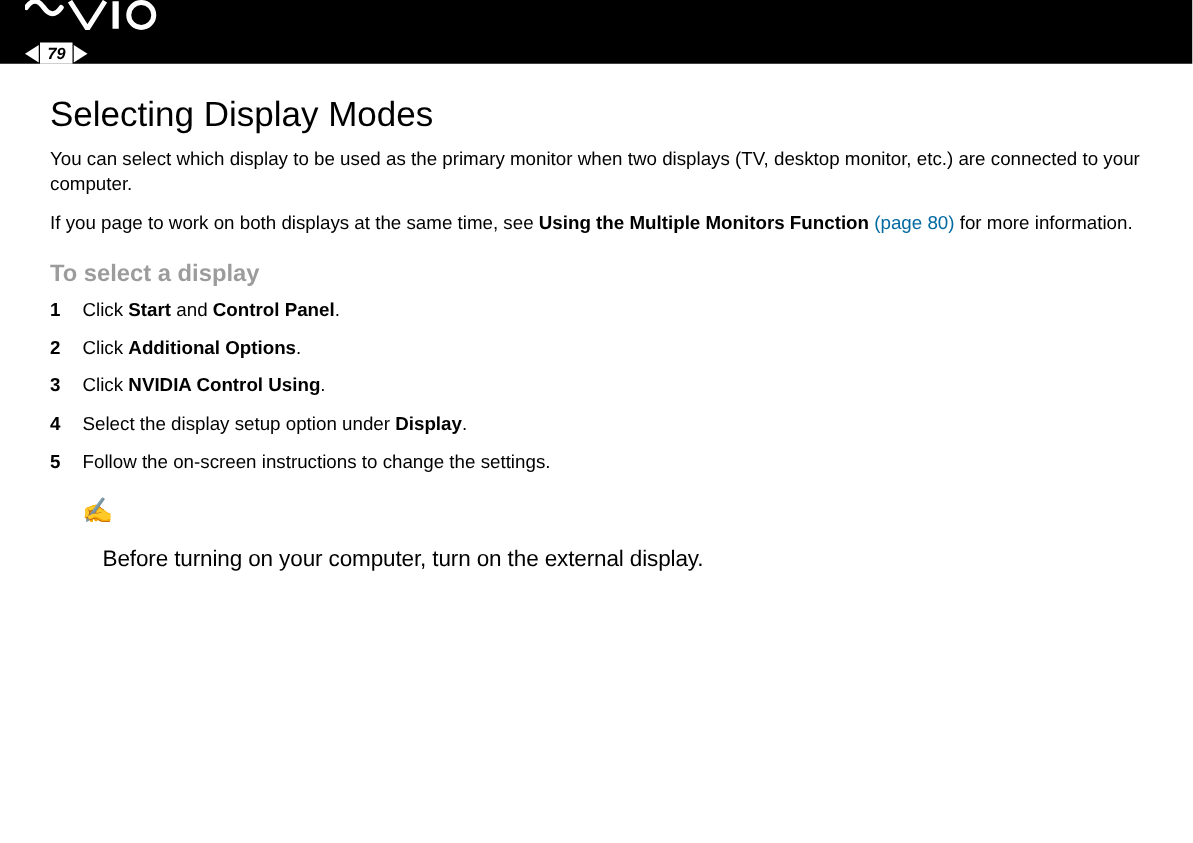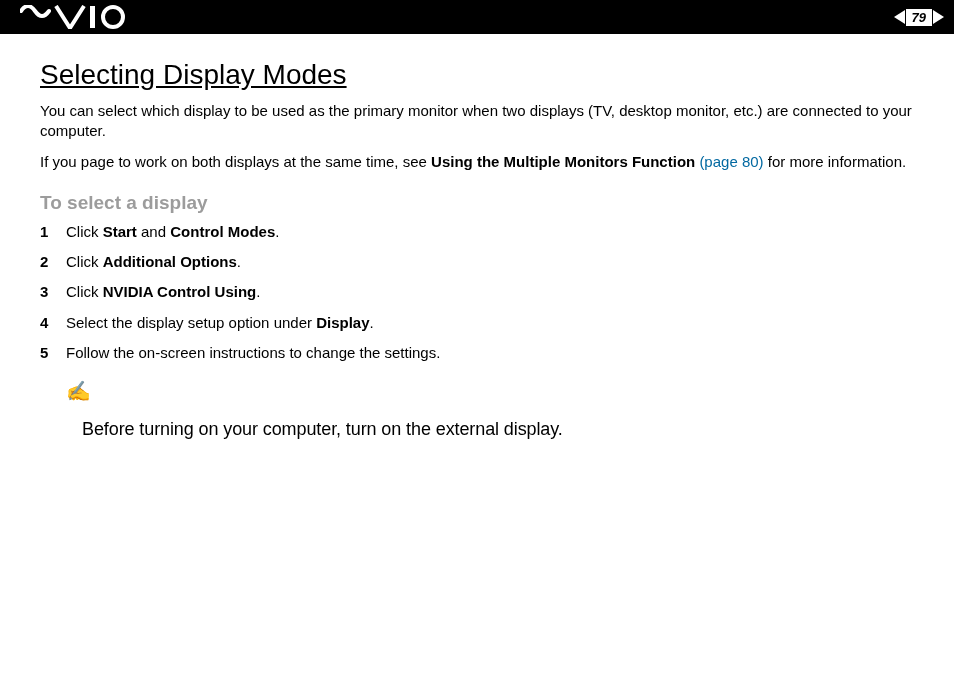--- a/index.html
+++ b/index.html
@@ -7,25 +7,26 @@
     padding: 0;
     font-family: Arial, Helvetica, sans-serif;
     font-size: 15px;
     color: #000;
     background: #fff;
     width: 954px;
   }
   .header {
     background: #000;
     color: #fff;
-    height: 34px;
+    height: 51px;
     display: flex;
-    align-items: center;
+    align-items: flex-start;
     justify-content: space-between;
     padding: 0 10px 0 20px;
+    flex-direction: column;
   }
   .logo {
     display: flex;
     align-items: center;
     gap: 0;
   }
   .vaio-logo svg {
     display: block;
   }
   .pager {
@@ -69,21 +70,20 @@
     padding-right: 4px;
     padding-top: 2px;
   }
   .content {
     padding: 25px 40px 20px 40px;
   }
   h1.title {
     font-weight: 400;
     font-size: 28px;
     margin: 0 0 10px 0;
-    text-decoration: underline;
   }
   p.body {
     margin: 0 0 10px 0;
     line-height: 1.35;
   }
   .link {
     color: #0369a1;
     font-weight: normal;
     text-decoration: none;
   }
@@ -163,21 +163,21 @@
 
   <p class="body">
     <span>If you page to work on both displays at the same time, see </span><b>Using the Multiple Monitors Function </b><a class="link" href="#">(page 80)</a><span> for more information.</span>
   </p>
 
   <h2 class="subtitle">To select a display</h2>
 
   <ol class="steps">
     <li>
       <span class="num">1</span>
-      <span class="text"><span>Click </span><b>Start</b><span> and </span><b>Control Modes</b><span>.</span></span>
+      <span class="text"><span>Click </span><b>Start</b><span> and </span><b>Control Panel</b><span>.</span></span>
     </li>
     <li>
       <span class="num">2</span>
       <span class="text"><span>Click </span><b>Additional Options</b><span>.</span></span>
     </li>
     <li>
       <span class="num">3</span>
       <span class="text"><span>Click </span><b>NVIDIA Control Using</b><span>.</span></span>
     </li>
     <li>

